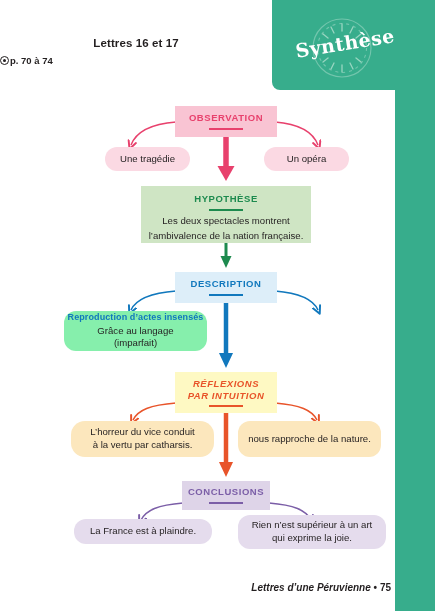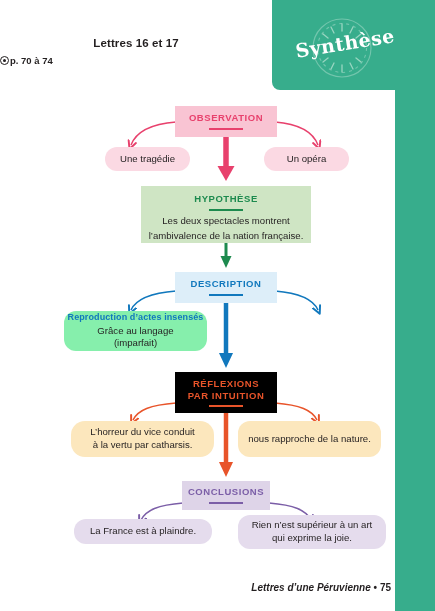--- a/index.html
+++ b/index.html
@@ -134,21 +134,21 @@
   #n-hypothese { background:#cfe5c4; color:#1d8a4e; }
   #n-hypothese .title::after { background:#1d8a4e; }
 
   
   #n-description { background:#ddeef9; color:#1178bd; }
   #n-description .title::after { background:#1178bd; }
   #n-repro, #n-transf { background:#86efac; }
   #n-repro .sub-title, #n-transf .sub-title { color:#1178bd; }
 
   
-  #n-reflexions { background:#000000; color:#e8542a; }
+  #n-reflexions { background:#fef9c3; color:#e8542a;font-style:italic; }
   #n-reflexions .title::after { background:#e8542a; }
   #n-horreur, #n-beaute { background:#fce7bd; color:#231f20; }
 
   
   #n-conclusions { background:#ded4e8; color:#7b5ea7; }
   #n-conclusions .title::after { background:#7b5ea7; }
   #n-france, #n-rien { background:#e5dced; color:#231f20; }
 
   
   #footer {

